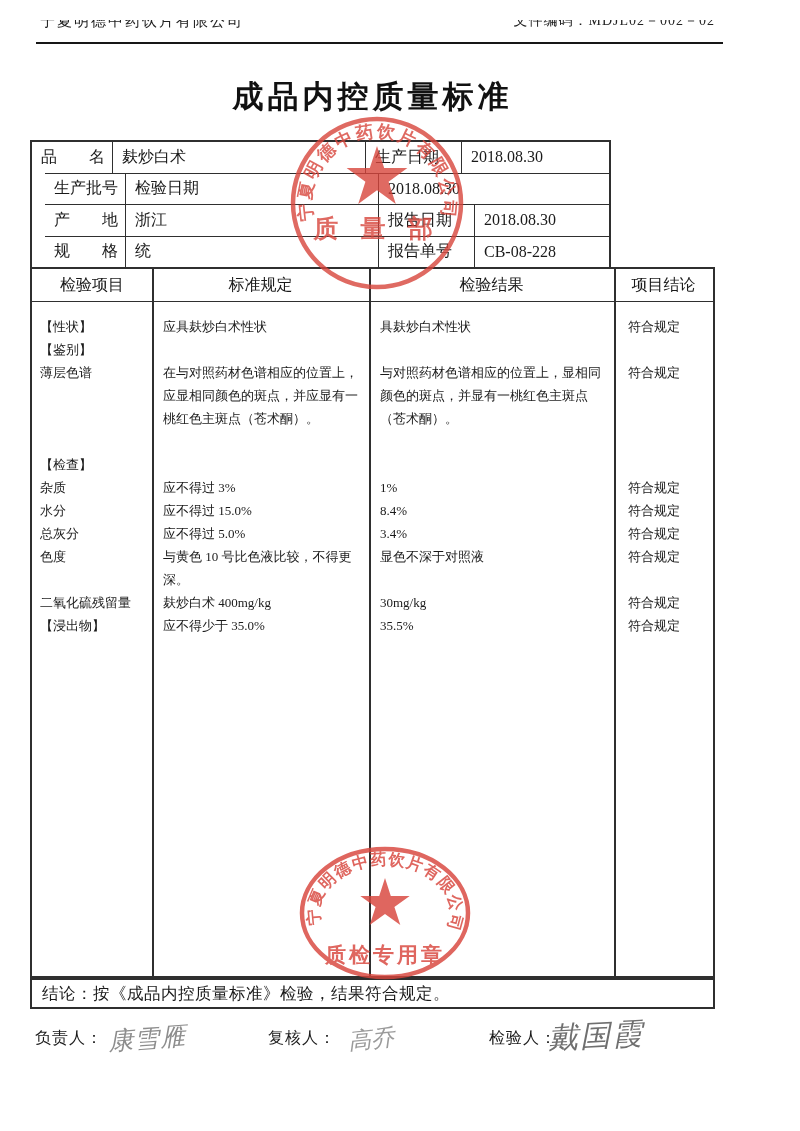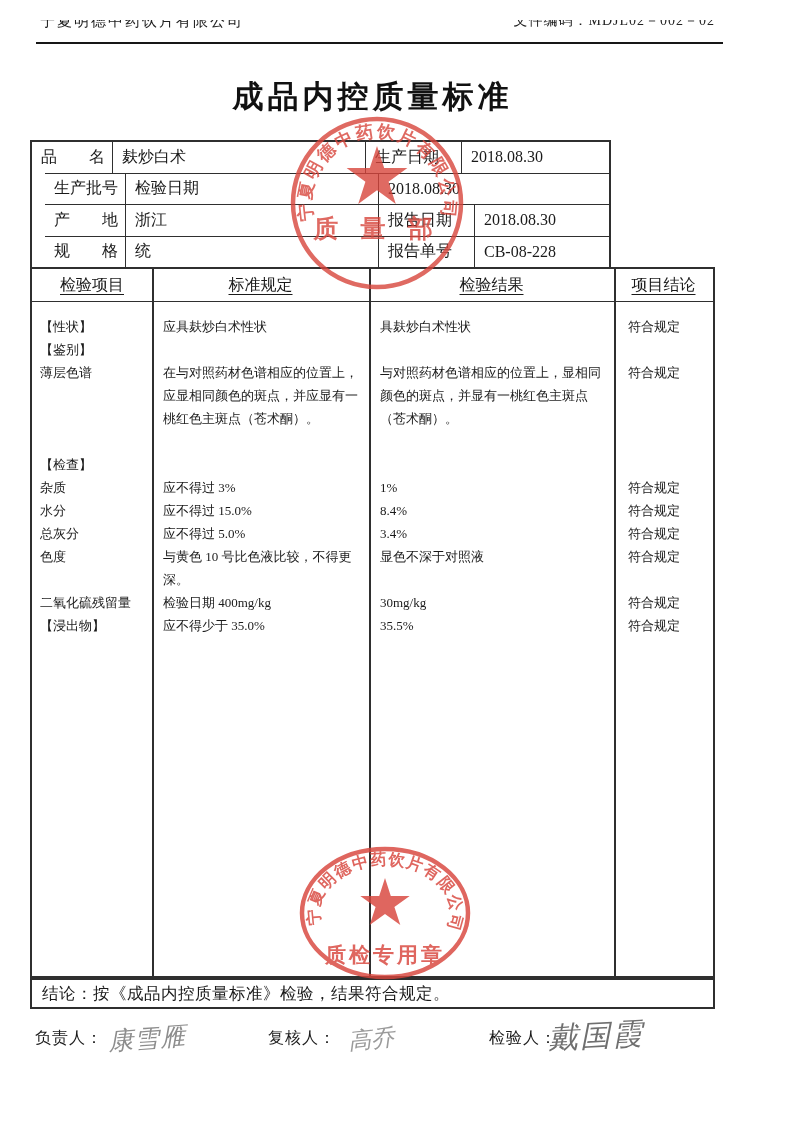--- a/index.html
+++ b/index.html
@@ -21,21 +21,21 @@
   
   .info-table{position:absolute;left:30px;top:140px;width:581px;border:2px solid #2f2f2f;box-sizing:border-box;background:transparent;}
   .info-row{display:grid;grid-template-columns:81px 253px 96px auto;height:30.5px;}
   .info-row + .info-row{border-top:1.5px solid #2f2f2f;margin-left:13px;}
   .icell{display:flex;align-items:center;padding:0 9px;font-size:16px;box-sizing:border-box;white-space:nowrap;overflow:hidden;}
   .icell.bdr{border-right:1.5px solid #2f2f2f;}
   
   .main-table{position:absolute;left:30px;top:267px;width:685px;height:711px;border:2px solid #2f2f2f;box-sizing:border-box;}
   .mt-header{display:grid;grid-template-columns:120px 217px 245px auto;height:32px;border-bottom:1.5px solid #2f2f2f;}
   .mt-hcell{display:flex;align-items:center;justify-content:center;font-size:16px;}
-  .mt-hcell span{text-decoration:underline;text-underline-offset:4px;}
+  .mt-hcell span{text-underline-offset:4px;}
   .mt-body{padding-top:13px;}
   .mt-row{display:grid;grid-template-columns:120px 217px 245px auto;min-height:23px;font-size:13px;line-height:23px;}
   .mt-c1{padding-left:8px;}
   .mt-c2{padding-left:11px;padding-right:7px;}
   .mt-c3{padding-left:11px;padding-right:7px;}
   .mt-c4{padding-left:14px;}
   .vline{position:absolute;top:0;bottom:0;width:1.5px;background:#2f2f2f;}
   .vline.v1{left:120px;} .vline.v2{left:337px;} .vline.v3{left:582px;}
   
   .conclusion-row{
@@ -171,21 +171,21 @@
 
         <div class="mt-row">
           <div class="mt-c1">色度</div>
           <div class="mt-c2">与黄色 10 号比色液比较，不得更深。</div>
           <div class="mt-c3">显色不深于对照液</div>
           <div class="mt-c4">符合规定</div>
         </div>
 
         <div class="mt-row">
           <div class="mt-c1">二氧化硫残留量</div>
-          <div class="mt-c2">检验日期 400mg/kg</div>
+          <div class="mt-c2">麸炒白术 400mg/kg</div>
           <div class="mt-c3">30mg/kg</div>
           <div class="mt-c4">符合规定</div>
         </div>
 
         <div class="mt-row">
           <div class="mt-c1">【浸出物】</div>
           <div class="mt-c2">应不得少于 35.0%</div>
           <div class="mt-c3">35.5%</div>
           <div class="mt-c4">符合规定</div>
         </div>

